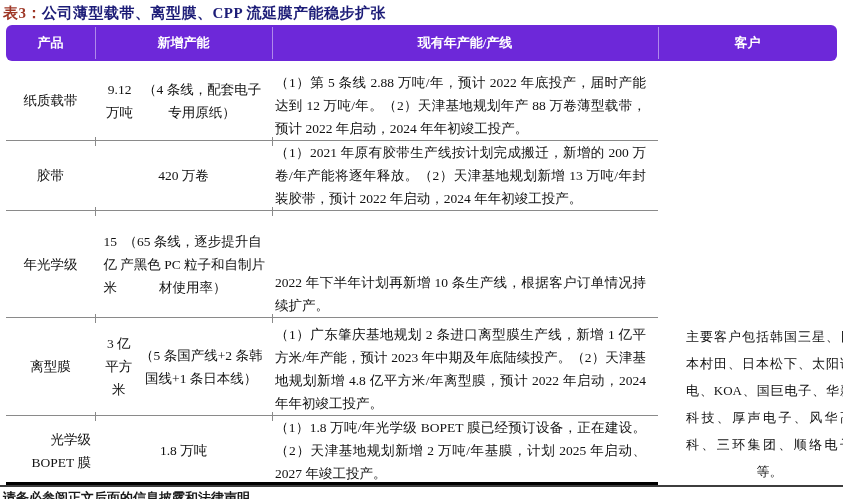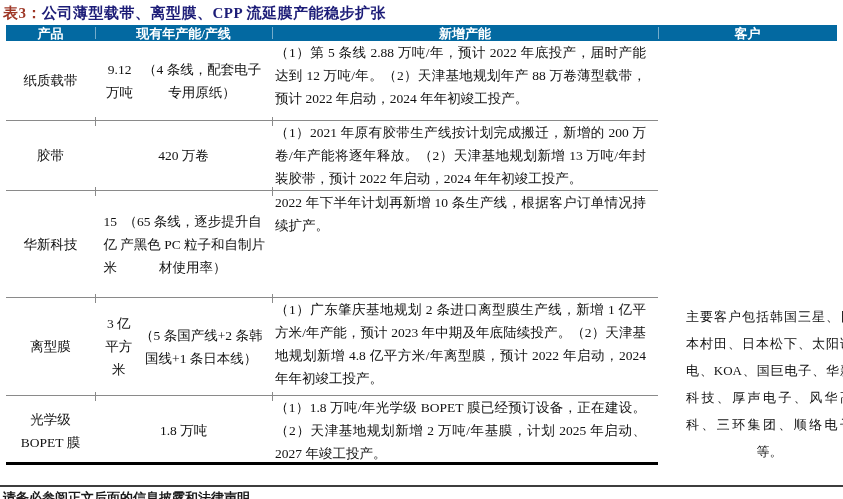--- a/index.html
+++ b/index.html
@@ -24,27 +24,28 @@
   .title .accent { color: #9e3726; }
   .title .main   { color: #1c1c77; }
 
   .tbl { position: relative; margin: 0 6px; width: 831px; }
 
   
   .thead {
     position: relative;
     display: grid;
     grid-template-columns: 89px 177px 386px 179px;
-    height: 16px;
-    background: #0369a1;
+    height: 36px;
+    background: #6d28d9;
     color: #ffffff;
     font-weight: bold;
     font-size: 13px;
     align-items: center;
     text-align: center;
+    border-radius: 6px;
   }
   .thead .vsep {
     position: absolute;
     top: 2px; bottom: 2px;
     width: 1px;
     background: rgba(255,255,255,0.45);
   }
   .vsep.v1 { left: 89px; } .vsep.v2 { left: 266px; } .vsep.v3 { left: 652px; }
 
   
@@ -58,29 +59,29 @@
     line-height: 23px;
   }
   .row.r1 { height: 80px; }
   .row.r2 { height: 70px; }
   .row.r3 { height: 107px; }
   .row.r4 { height: 98px; }
   .row.r5 { height: 69px; border-bottom: 3px solid #000000; }
 
   .cell-product {
     display: flex; align-items: center; justify-content: center;
-    text-align: center; padding: 0 4px;
+    text-align: right; padding: 0 4px;
   }
   .cell-capacity {
     display: flex; flex-direction: row;
     align-items: center; justify-content: center;
     text-align: center; padding: 0 6px;
   }
   .cell-expansion {
-    display: flex; align-items: flex-start;
+    display: flex; align-items: flex-end;
     padding: 0 12px 0 3px;
   }
   .cell-expansion .txt {
     width: 100%;
     text-align: justify;
     text-align-last: left;
   }
 
   
   .customer {
@@ -127,22 +128,22 @@
 <div class="page">
 
   <div class="title">
     <span class="accent">表3：</span><span class="main">公司薄型载带、离型膜、CPP 流延膜产能稳步扩张</span>
   </div>
 
   <div class="tbl">
 
     <div class="thead">
       <div>产品</div>
+      <div>新增产能</div>
       <div>现有年产能/产线</div>
-      <div>新增产能</div>
       <div>客户</div>
       <div class="vsep v1"></div>
       <div class="vsep v2"></div>
       <div class="vsep v3"></div>
     </div>
 
     <div class="tbody">
       <div class="rows">
 
         <div class="row r1">
@@ -160,21 +161,21 @@
           <div class="cell-product">胶带</div>
           <div class="cell-capacity">
             <div>420 万卷</div>
           </div>
           <div class="cell-expansion">
             <div class="txt">（1）2021 年原有胶带生产线按计划完成搬迁，新增的 200 万卷/年产能将逐年释放。（2）天津基地规划新增 13 万吨/年封装胶带，预计 2022 年启动，2024 年年初竣工投产。</div>
           </div>
         </div>
 
         <div class="row r3">
-          <div class="cell-product">华新科技</div>
+          <div class="cell-product">年光学级</div>
           <div class="cell-capacity">
             <div>15 亿米</div>
             <div>（65 条线，逐步提升自产黑色 PC 粒子和自制片材使用率）</div>
           </div>
           <div class="cell-expansion">
             <div class="txt">2022 年下半年计划再新增 10 条生产线，根据客户订单情况持续扩产。</div>
           </div>
         </div>
 
         <div class="row r4">

